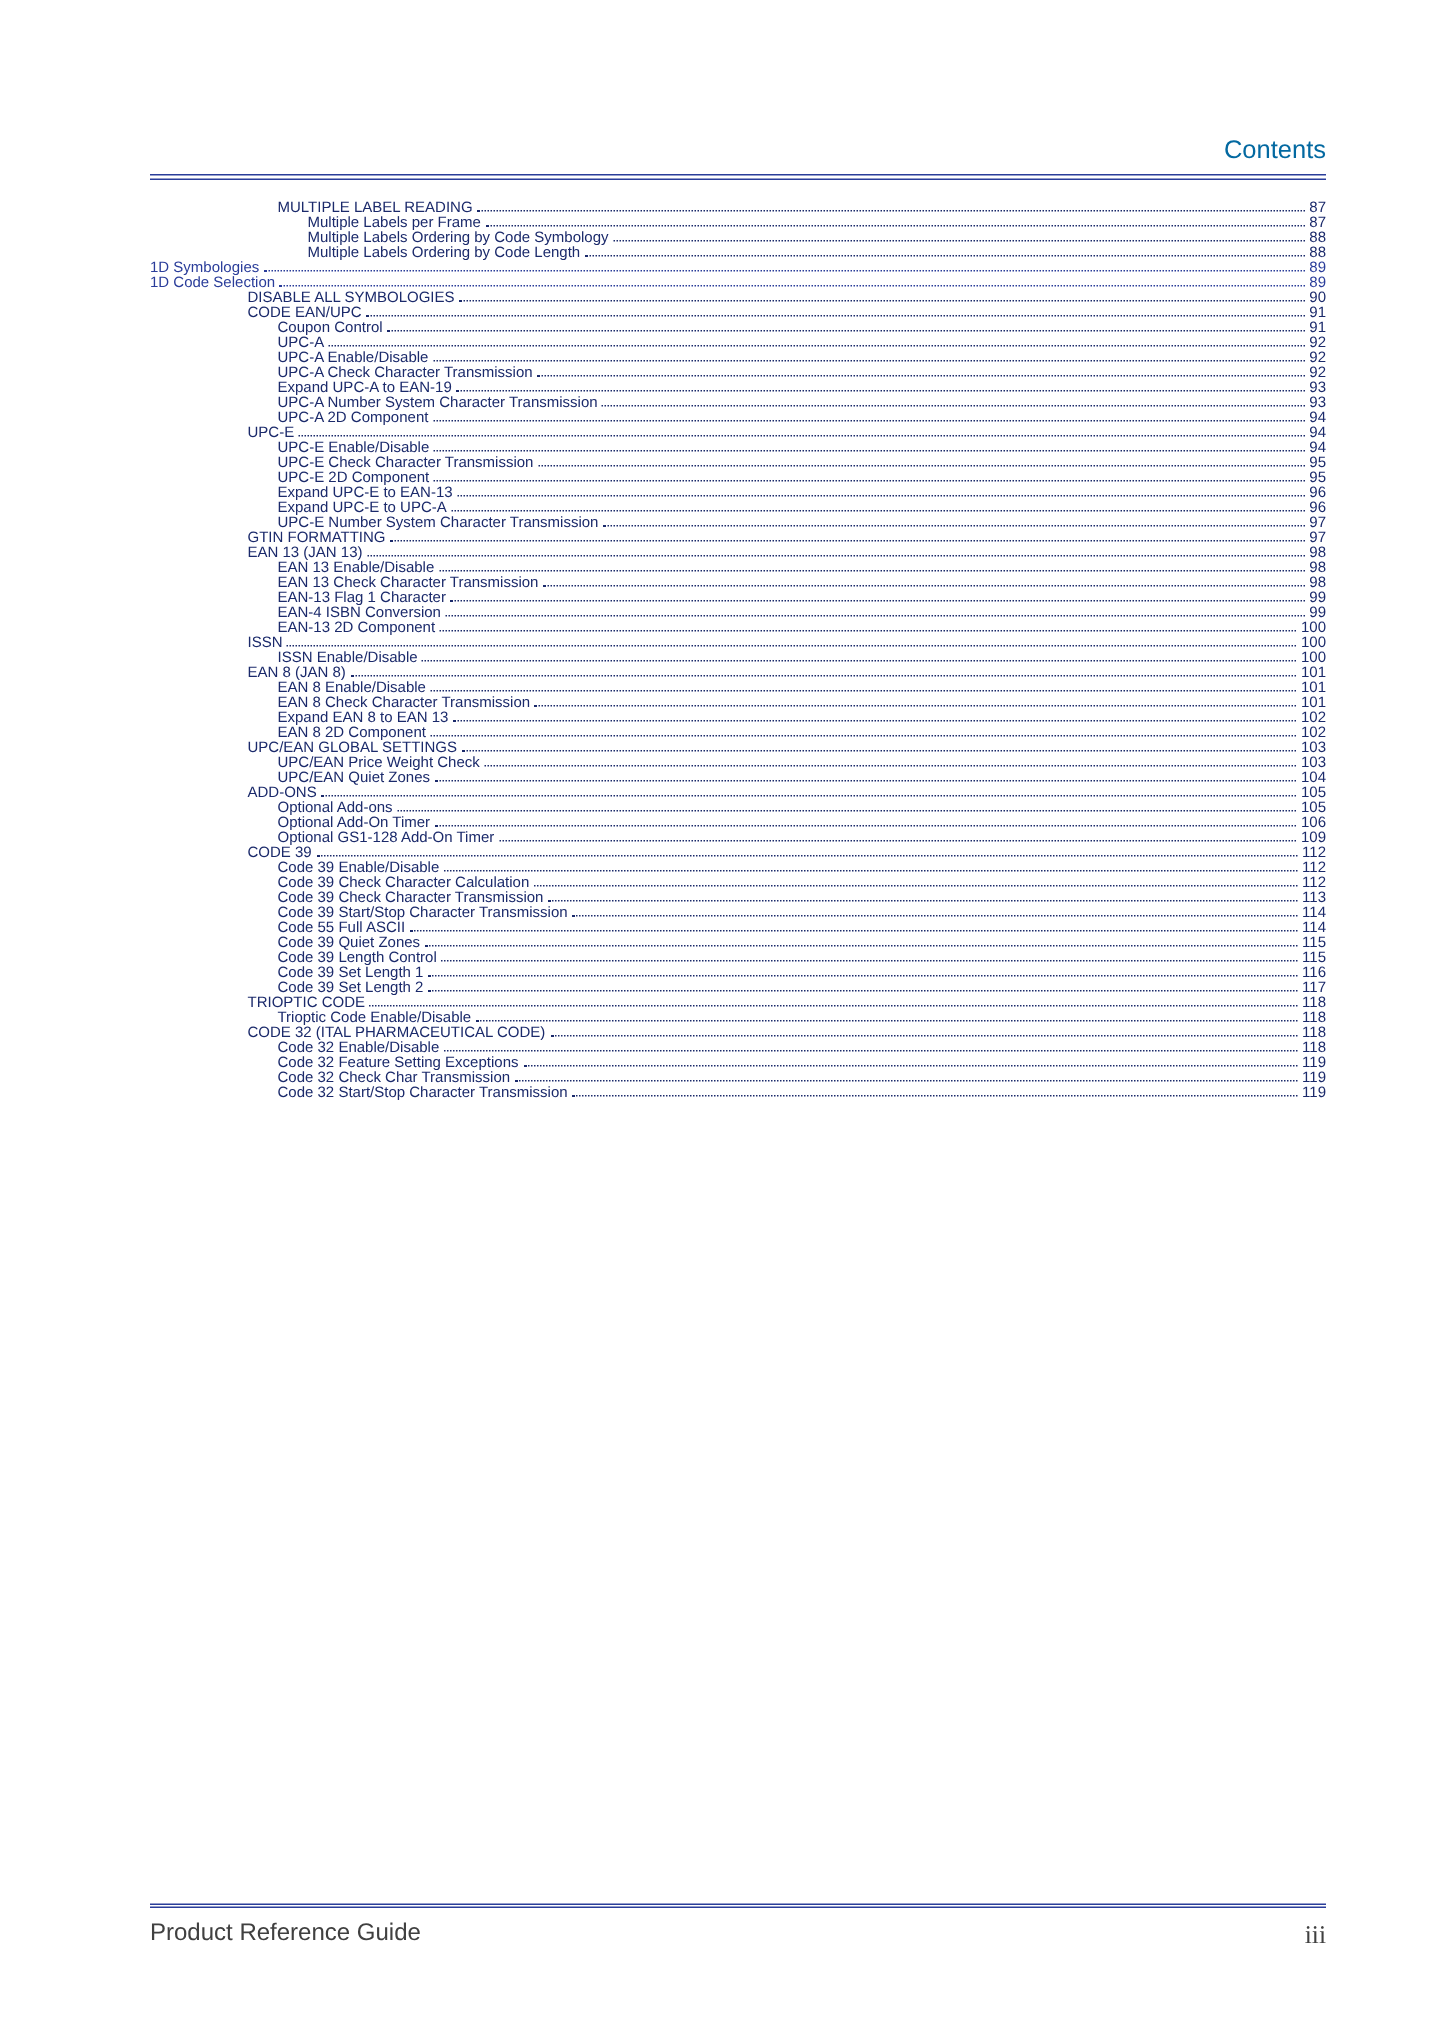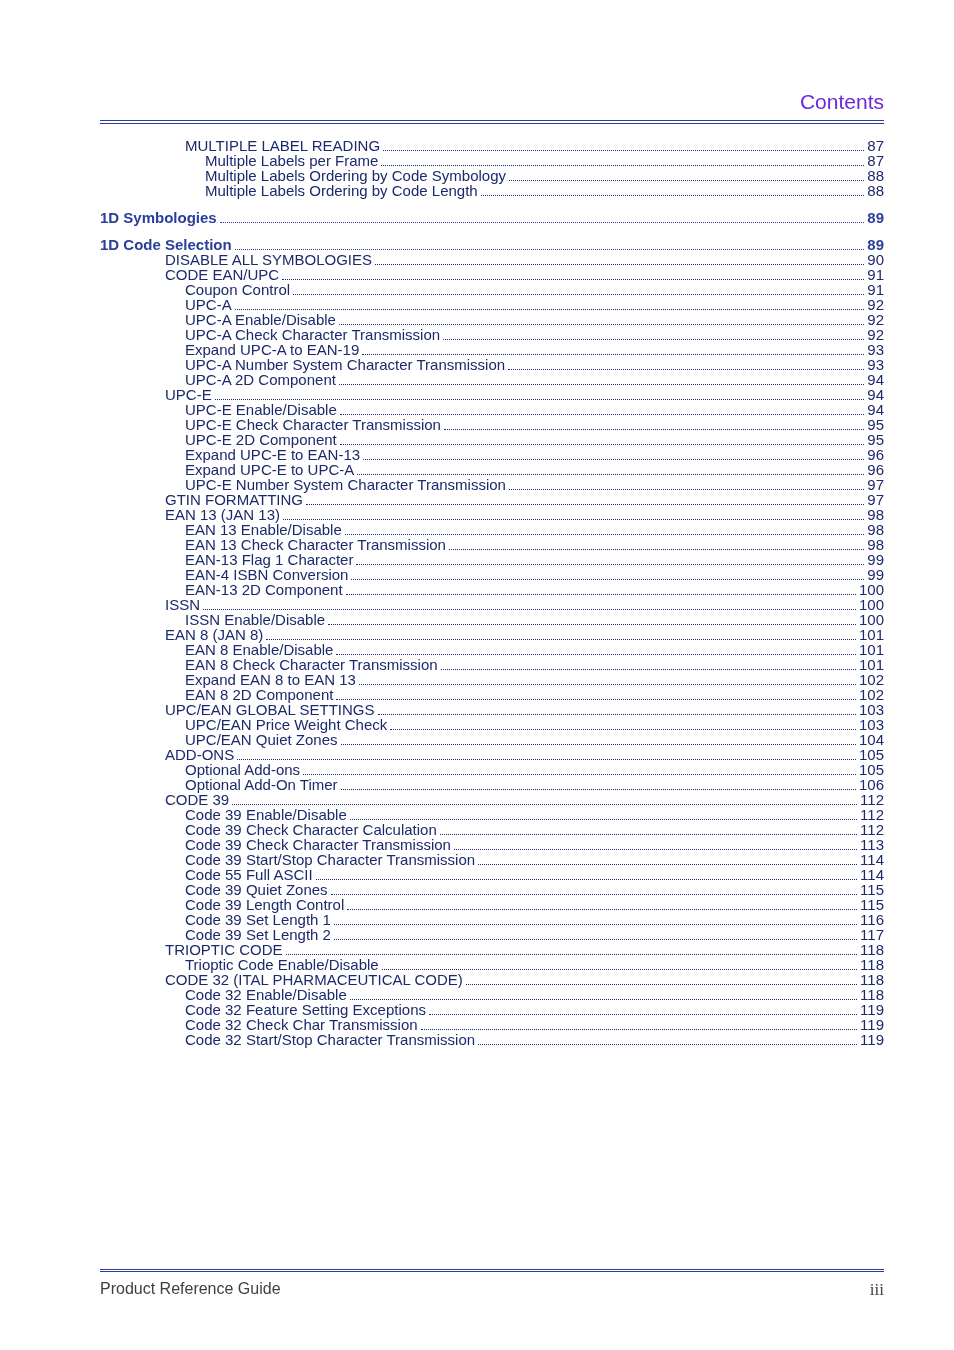--- a/index.html
+++ b/index.html
@@ -7,38 +7,38 @@
       font-family: "Segoe UI", "Helvetica Neue", Arial, sans-serif;
       background:#fff; color:#1b2a6b;
       width:954px; height:1350px;
       padding:90px 70px 50px 100px;
       position:relative;
       display:flex; flex-direction:column;
     }
     .head-area { margin-bottom:4px; }
     .head-title {
       text-align:right;
-      color:#6d28d9;
-      font-size:21px;
+      color:#0369a1;
+      font-size:17px;
       margin-bottom:6px;
       font-weight:400;
     }
     hr.rule-outer {
       border:none; border-top:1.5px solid #2a3d9a;
     }
     hr.rule-inner {
       border:none; border-top:0.8px solid #2a3d9a;
       margin-top:1.5px;
     }
-    .toc { margin-top:10px; flex:1 1 auto; font-size:15px; line-height:1.00;text-align:right; }
+    .toc { margin-top:10px; flex:1 1 auto; font-size:10px; line-height:1.00;text-align:right; }
     .row {
       display:flex; align-items:baseline; white-space:nowrap;
       color:#1b2a6b; margin:0; padding:0;
     }
-    .row.section .label, .row.section .pg { color:#2a3d9a; font-weight:700;margin-top:12px; }
+    .row.section .label, .row.section .pg { color:#2a3d9a; font-weight:400; }
     .label { flex:0 0 auto; }
     .dots {
       flex:1 1 auto;
       border-bottom:1px dotted #1b2a6b;
       margin:0 3px 2px 3px;
       height:0.55em;
     }
     .row.section .dots { border-bottom-color:#2a3d9a; }
     .pg { flex:0 0 auto; }
     .l0 { padding-left:0; }
@@ -271,20 +271,25 @@
     <div class="row l2">
       <span class="label">Optional Add-ons</span>
       <span class="dots"></span>
       <span class="pg">105</span>
     </div>
     <div class="row l2">
       <span class="label">Optional Add-On Timer</span>
       <span class="dots"></span>
       <span class="pg">106</span>
     </div>
+    <div class="row l2">
+      <span class="label">Optional GS1-128 Add-On Timer</span>
+      <span class="dots"></span>
+      <span class="pg">109</span>
+    </div>
     <div class="row l1">
       <span class="label">CODE 39</span>
       <span class="dots"></span>
       <span class="pg">112</span>
     </div>
     <div class="row l2">
       <span class="label">Code 39 Enable/Disable</span>
       <span class="dots"></span>
       <span class="pg">112</span>
     </div>

